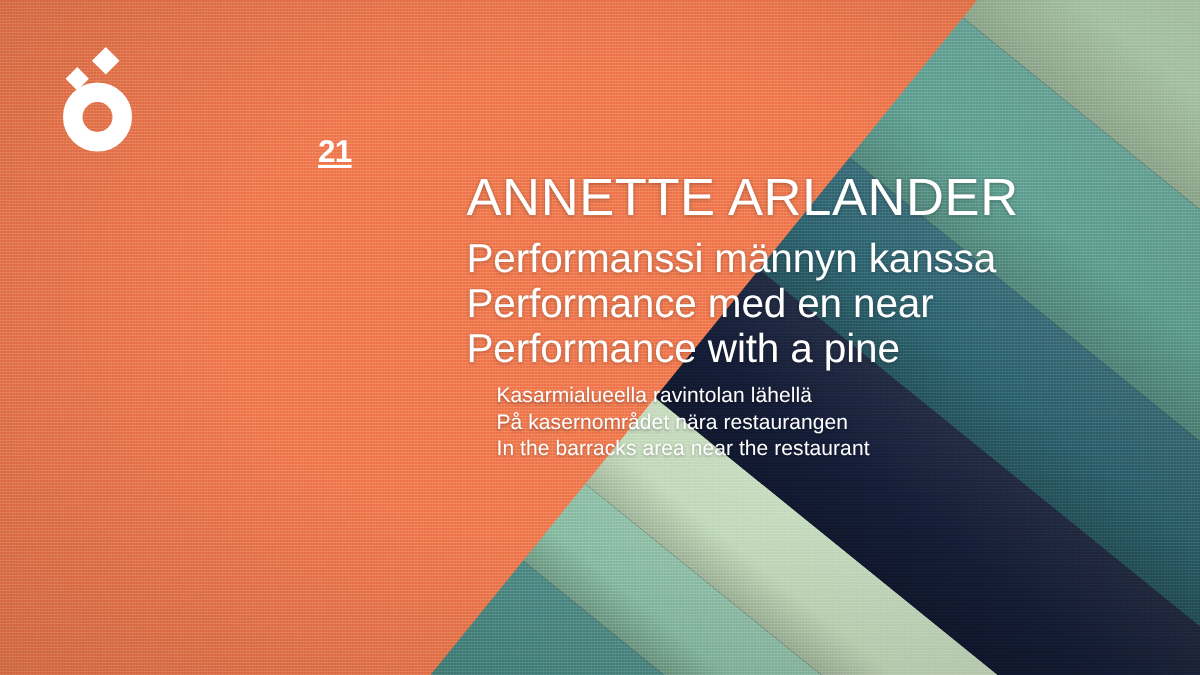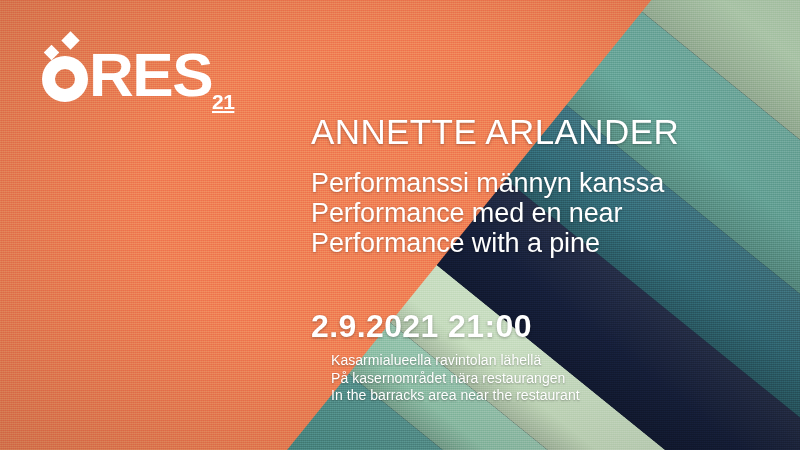--- a/index.html
+++ b/index.html
@@ -105,21 +105,21 @@
     color:#fff;
   }
   .headline {
     font-size:35px;
     font-weight:normal;
     letter-spacing:.4px;
     line-height:40px;
     white-space:nowrap;
     text-shadow:0 1px 3px rgba(0,0,0,.28);
   }
-  .subtitles { margin-top:16px; }
+  .subtitles { margin-top:5px; }
   .subtitle {
     font-size:27px;
     font-weight:300;
     line-height:30px;
     letter-spacing:-.1px;
     white-space:nowrap;
     text-shadow:0 1px 3px rgba(0,0,0,.26);
   }
   .datetime {
     margin-top:50px;
@@ -167,35 +167,34 @@
 
   <div class="grain"></div>
   <div class="vignette"></div>
 
   <div class="logo">
     <div class="logo-dots">
       <span class="dot dot-1"></span>
       <span class="dot dot-2"></span>
     </div>
     <div class="logo-word">
-      <span class="o-ring"></span><span>RES</span>
+      <span class="o-ring"></span>
     </div>
     <div class="logo-year">21</div>
   </div>
 
   <div class="content">
     <div class="headline">ANNETTE ARLANDER</div>
 
     <div class="subtitles">
       <div class="subtitle">Performanssi männyn kanssa</div>
       <div class="subtitle">Performance med en near</div>
       <div class="subtitle">Performance with a pine</div>
     </div>
 
-    <div class="datetime">2.9.2021 21:00</div>
 
     <div class="venue">
       <div class="venue-line">Kasarmialueella ravintolan lähellä</div>
       <div class="venue-line">På kasernområdet nära restaurangen</div>
       <div class="venue-line">In the barracks area near the restaurant</div>
     </div>
   </div>
 
 </div>
 

